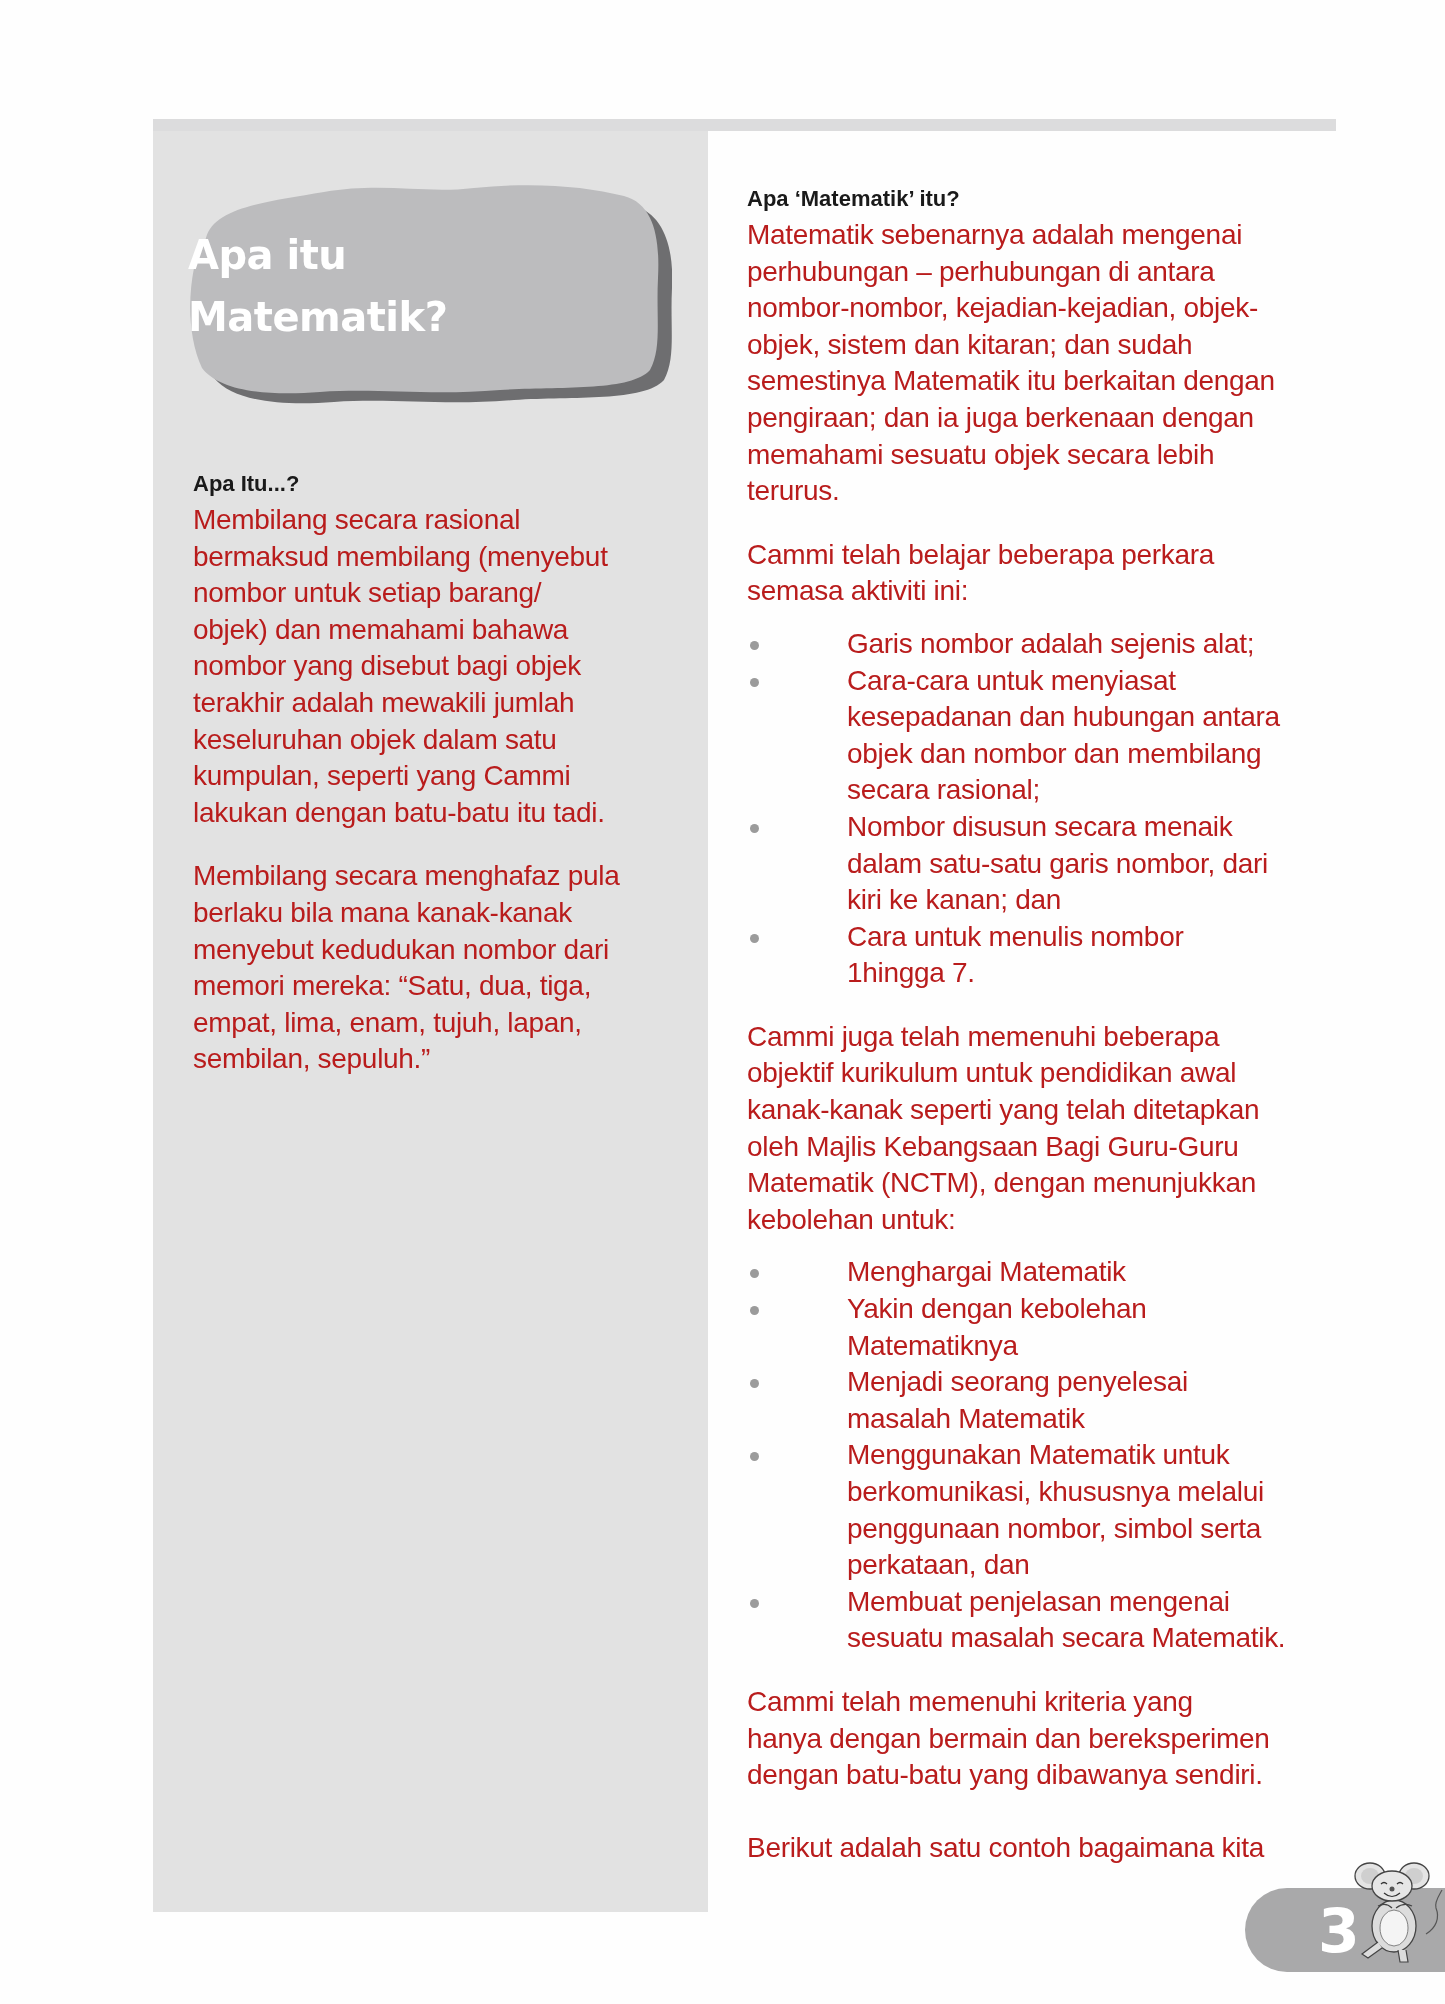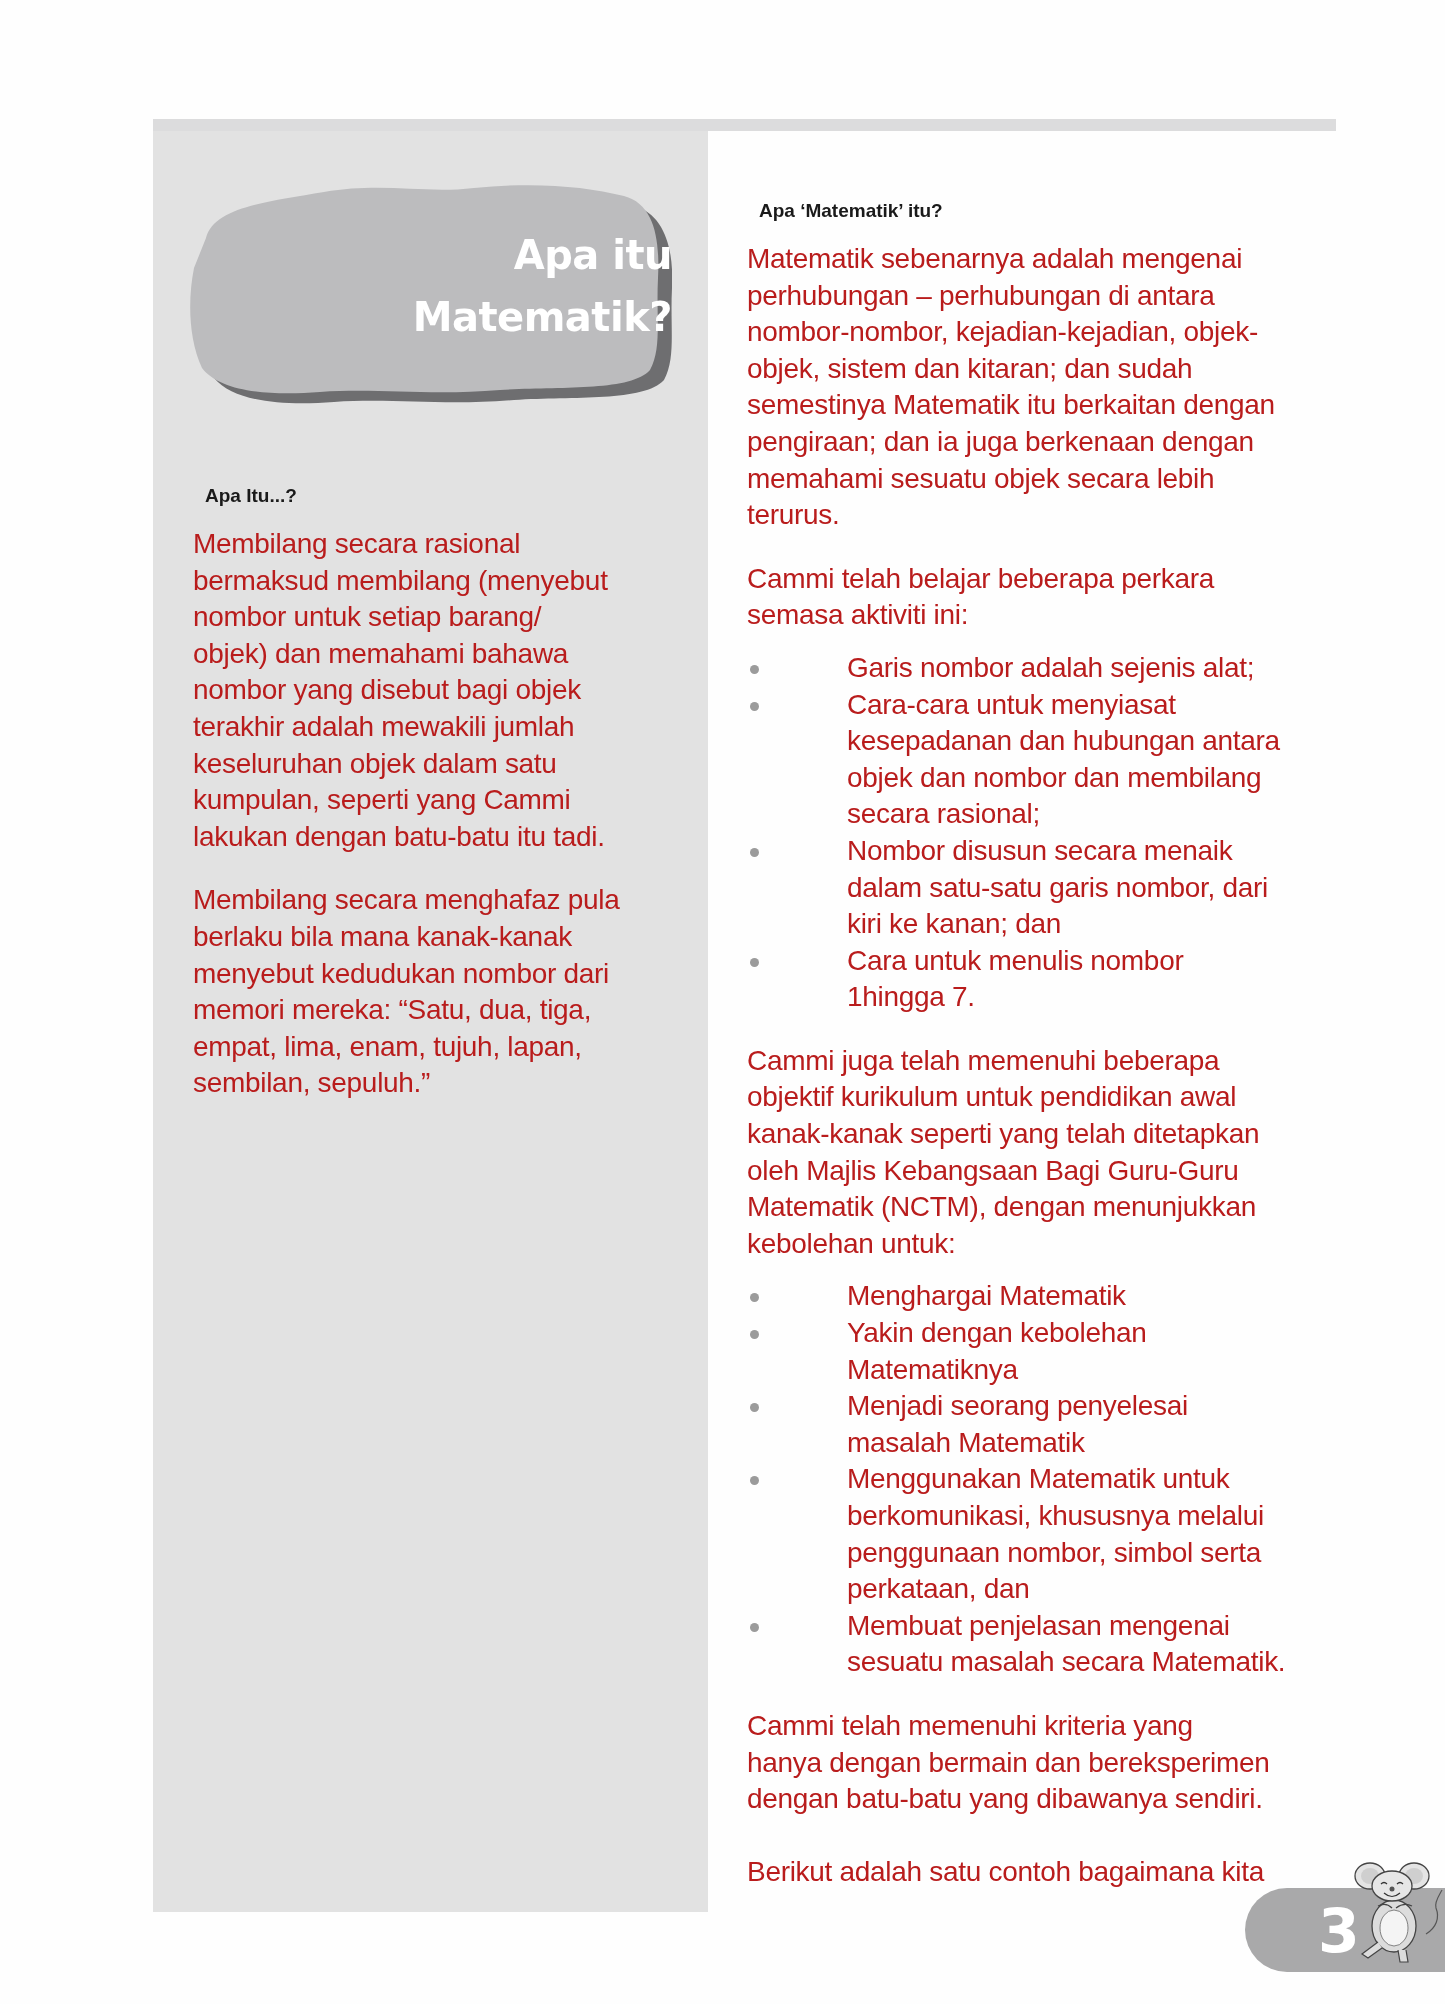--- a/index.html
+++ b/index.html
@@ -15,31 +15,31 @@
   }
   .left-panel {
     position: absolute; left: 153px; top: 131px; width: 555px; height: 1781px;
     background: #e2e2e2;
   }
   .cloud {
     position: absolute; left: 188px; top: 182px; width: 484px; height: 222px;
   }
   .cloud svg { position: absolute; left: 0; top: 0; }
   .cloud-title {
-    position: absolute; left: 0; top: 42px; width: 484px; text-align: right;
+    position: absolute; left: 0; top: 42px; width: 484px; text-align: left;
     color: #ffffff; font-family: "DejaVu Sans", sans-serif; font-weight: bold;
     font-size: 40px; line-height: 62px; letter-spacing: -0.5px;
   }
   .cloud-title span { display: block; }
 
   .col-left { position: absolute; left: 193px; top: 466px; width: 500px; }
   .col-right { position: absolute; left: 747px; top: 181px; width: 600px; }
 
   h2.heading {
-    margin: 12px; font-weight: bold; font-size: 19px; line-height: 36px; color: #1a1a1a;
+    margin: 0; font-weight: bold; font-size: 22px; line-height: 36px; color: #1a1a1a;
   }
   .body-text {
     font-size: 28px; line-height: 36.6px; color: #b91c1c; margin: 0;
     letter-spacing: -0.3px;
   }
   .line { display: block; white-space: nowrap; }
   .para { margin-top: 27px; }
   .col-left .para-first { margin-top: 0; }
   .col-right .para-first { margin-top: 0px; }
 

